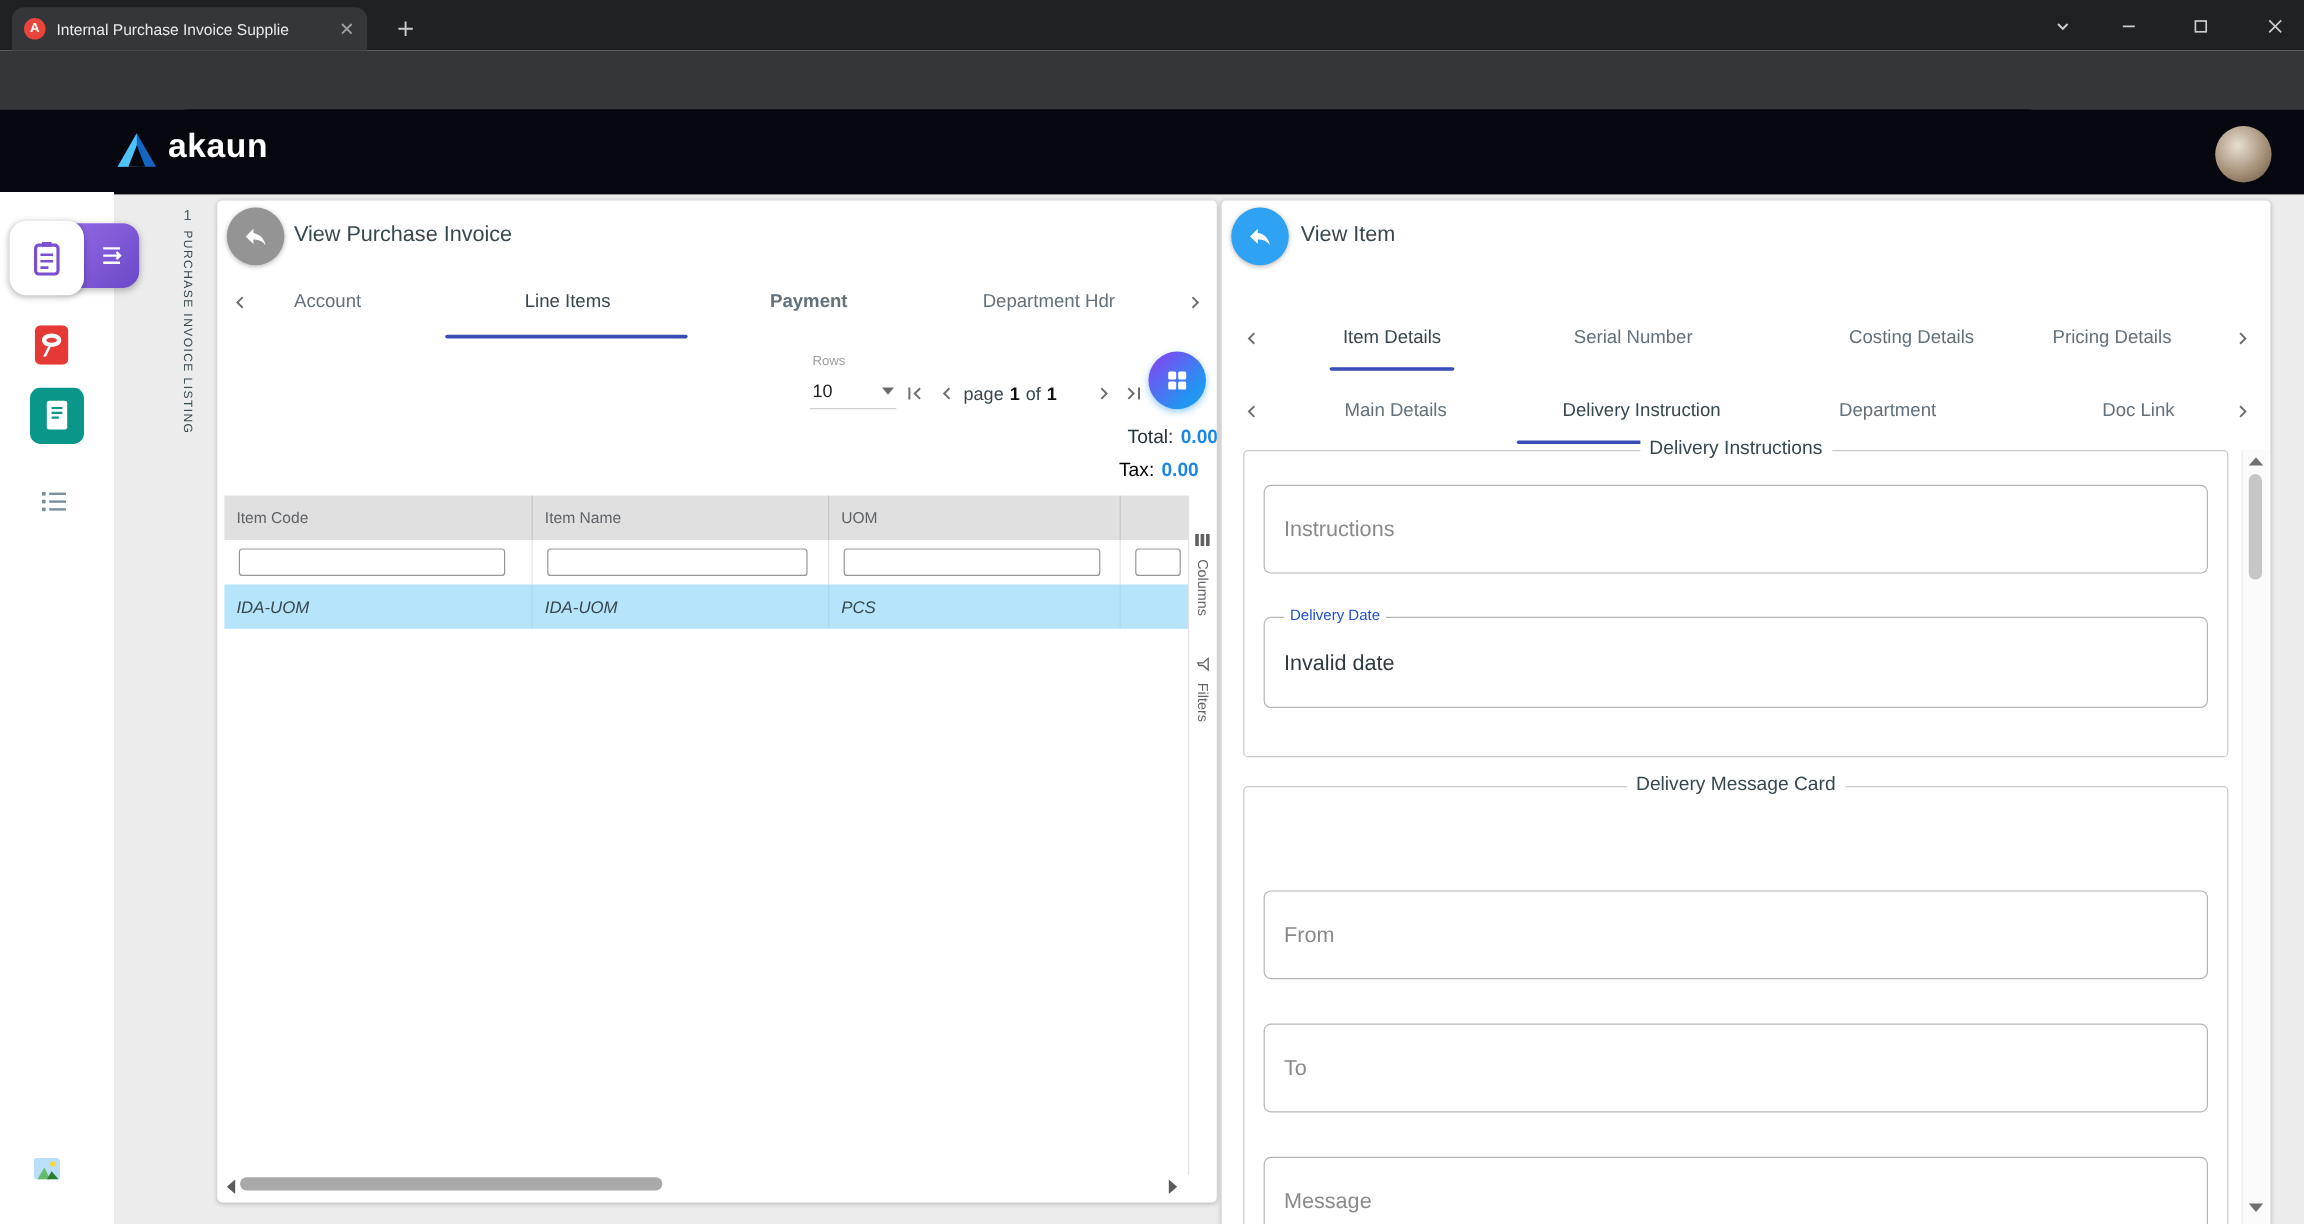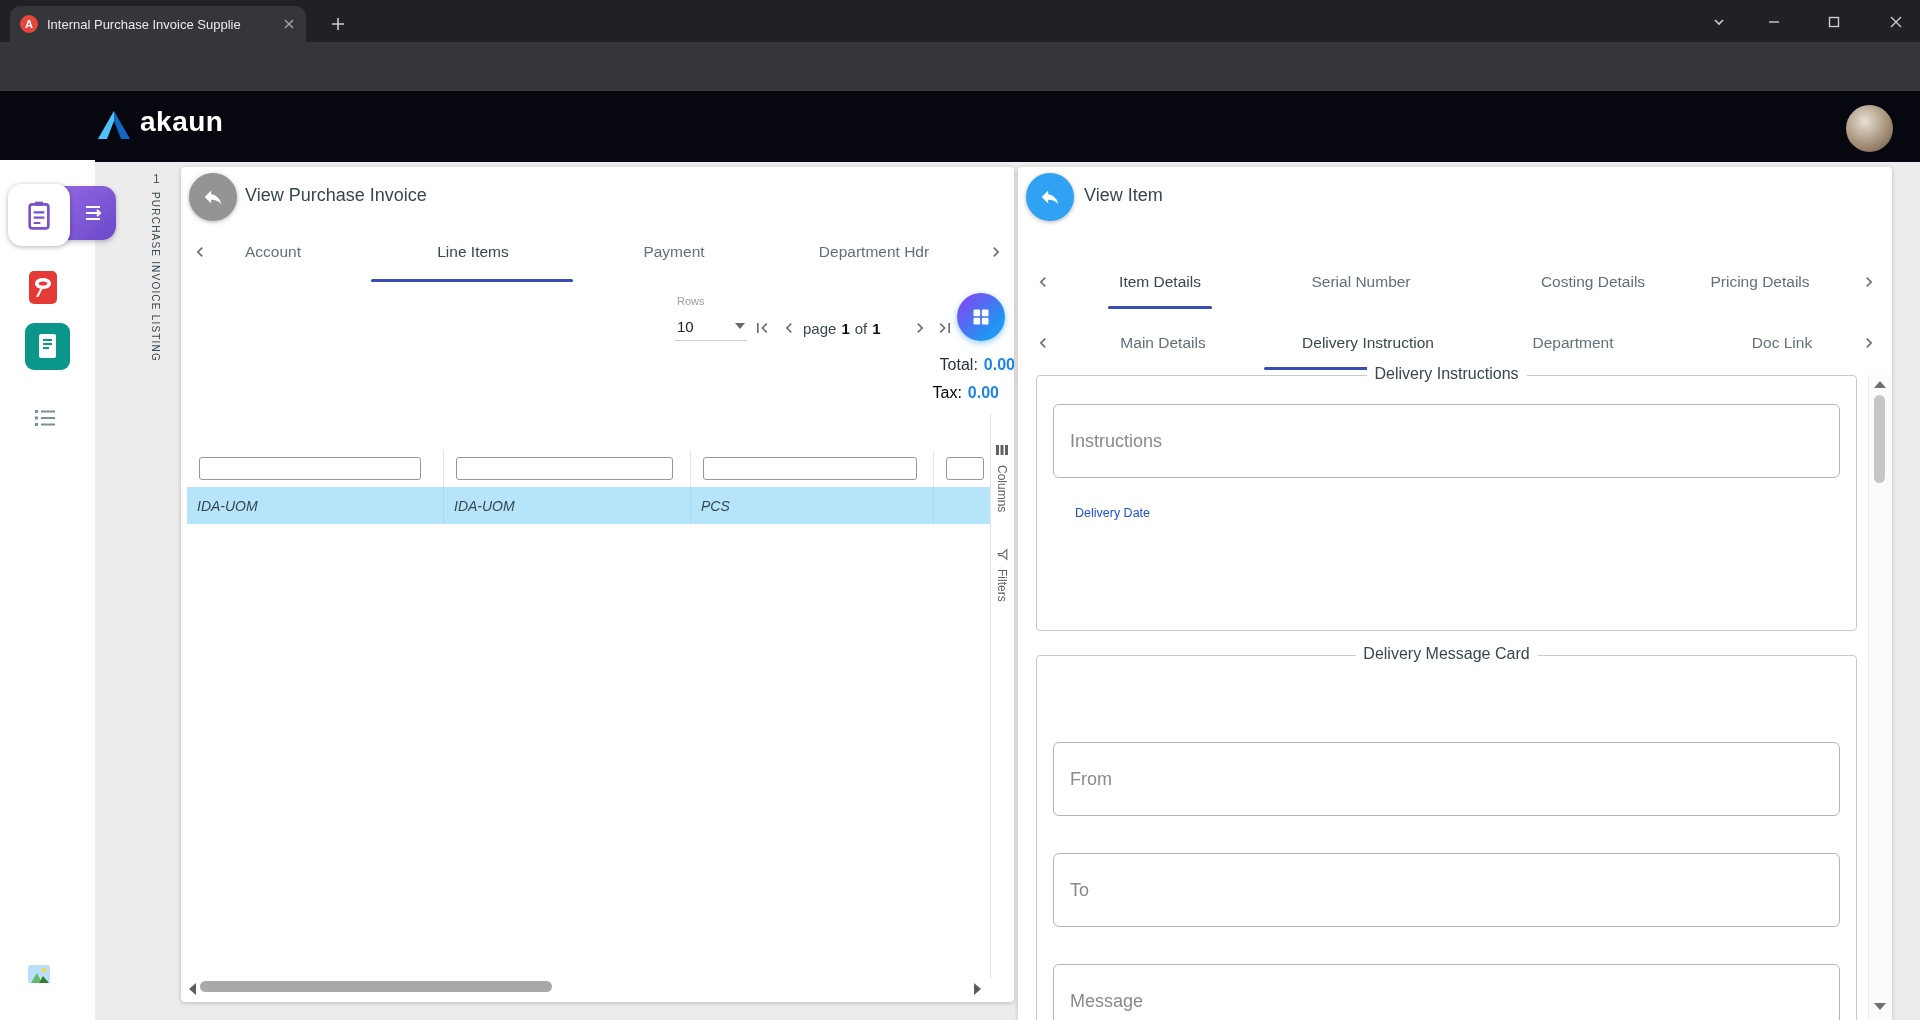--- a/index.html
+++ b/index.html
@@ -255,21 +255,21 @@
     </div>
     <span class="abs panel-title" style="left:64px;top:18px;">View Purchase Invoice</span>
 
     <span class="chev" style="left:8px;top:74px;width:22px;height:22px;">
       <svg width="20" height="20" viewBox="0 0 24 24">
           <path d="M15.4 7.4L10.8 12l4.6 4.6L14 18l-6-6 6-6z" fill="#6f6f6f"></path>
         </svg>
     </span>
     <span class="tab-label" style="left:92px;top:76px;">Account</span>
     <span class="tab-label active" style="left:292px;top:76px;">Line Items</span>
-    <span class="tab-label" style="left:493px;top:76px;">Payment</span>
+    <span class="tab-label" style="left:493px;top:76px;font-weight:bold;">Payment</span>
     <span class="tab-label" style="left:693px;top:76px;">Department Hdr</span>
     <span class="underline" style="left:190px;top:112px;width:202px;"></span>
     <span class="chev" style="left:804px;top:74px;width:22px;height:22px;">
       <svg width="20" height="20" viewBox="0 0 24 24">
           <path d="M8.6 16.6L13.2 12 8.6 7.4 10 6l6 6-6 6z" fill="#6f6f6f"></path>
         </svg>
     </span>
 
     <span class="abs" style="left:496px;top:128px;font-size:11px;color:#9e9e9e;">Rows</span>
     <div class="abs flex" style="left:496px;top:147px;width:68px;height:24px;justify-content:space-between;">
@@ -318,20 +318,26 @@
 
     <div class="abs flex" style="left:416px;top:186px;width:418px;height:24px;justify-content:flex-end;gap:6px;">
       <span style="font-size:16px;color:#263238;font-weight:500;">Total:</span>
       <span style="font-size:16px;color:#1a86e8;font-weight:bold;">0.00</span>
     </div>
     <div class="abs flex" style="left:400px;top:214px;width:418px;height:24px;justify-content:flex-end;gap:6px;">
       <span style="font-size:16px;color:#000000;font-weight:500;">Tax:</span>
       <span style="font-size:16px;color:#1a86e8;font-weight:bold;">0.00</span>
     </div>
 
+    <div class="thead" style="left:6px;top:246px;width:803px;height:37px;">
+      <div class="cell" style="width:257px;">Item Code</div>
+      <div class="cell" style="width:247px;">Item Name</div>
+      <div class="cell" style="width:243px;">UOM</div>
+      <div class="cell" style="width:56px;border-right:none;"></div>
+    </div>
 
     <div class="frow" style="left:6px;top:283px;width:803px;height:37px;">
       <div class="cell" style="width:257px;">
           <input style="width: 222px;">
         </div>
       <div class="cell" style="width:247px;">
           <input style="width: 217px;">
         </div>
       <div class="cell" style="width:243px;">
           <input style="width: 214px;">
@@ -414,20 +420,23 @@
           <path d="M8.6 16.6L13.2 12 8.6 7.4 10 6l6 6-6 6z" fill="#6f6f6f"></path>
         </svg>
     </span>
 
     <div class="fieldset" style="left:18px;top:208px;width:821px;height:256px;">
       <span class="legend">Delivery Instructions</span>
     </div>
     <div class="obox" style="left:35px;top:237px;width:787px;height:74px;">
       <span class="ph">Instructions</span>
     </div>
+    <div class="obox" style="left:35px;top:347px;width:787px;height:76px;">
+      <span class="oval">Invalid date</span>
+    </div>
     <span class="flabel" style="left:52px;top:339px;">Delivery Date</span>
 
     <div class="fieldset" style="left:18px;top:488px;width:821px;height:375px;">
       <span class="legend">Delivery Message Card</span>
     </div>
     <div class="obox" style="left:35px;top:575px;width:787px;height:74px;">
       <span class="ph">From</span>
     </div>
     <div class="obox" style="left:35px;top:686px;width:787px;height:74px;">
       <span class="ph">To</span>

